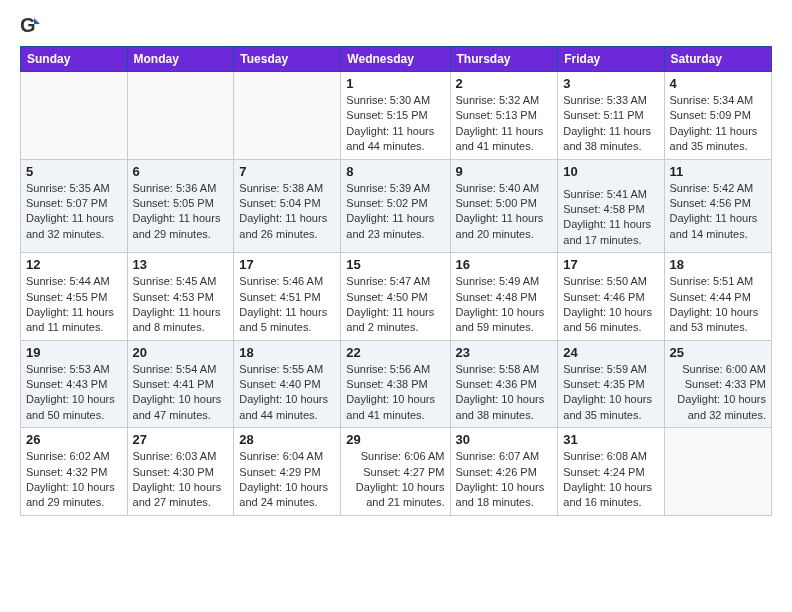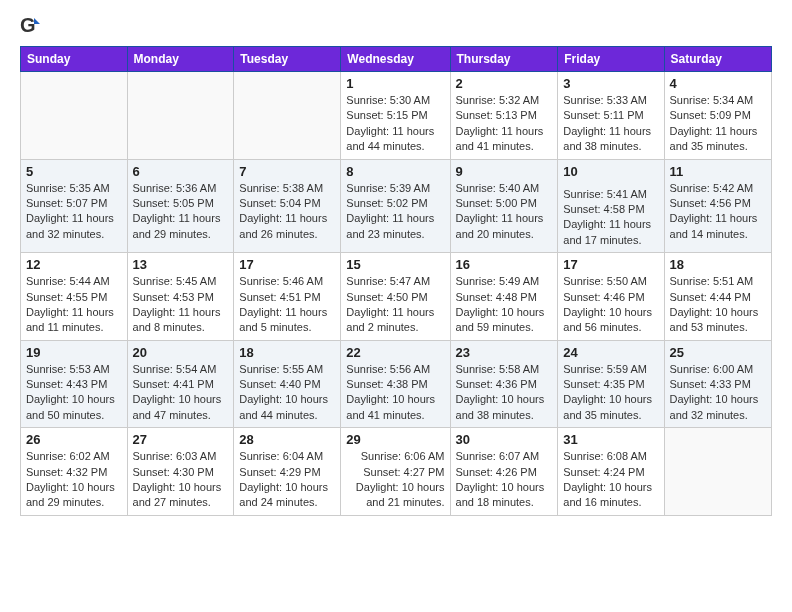--- a/index.html
+++ b/index.html
@@ -295,21 +295,21 @@
           </td>
           <td>
             <span class="day-num">24</span>
             <div class="day-info" style="white-space: pre-line;">Sunrise: 5:59 AM
 Sunset: 4:35 PM
 Daylight: 10 hours
 and 35 minutes.</div>
           </td>
           <td>
             <span class="day-num">25</span>
-            <div class="day-info" style="white-space: pre-line;">Sunrise: 6:00 AM
+            <div class="day-info" style="white-space: pre-line; text-align: right;">Sunrise: 6:00 AM
 Sunset: 4:33 PM
 Daylight: 10 hours
 and 32 minutes.</div>
           </td>
         </tr>
         <tr>
           <td>
             <span class="day-num">26</span>
             <div class="day-info" style="white-space: pre-line;">Sunrise: 6:02 AM
 Sunset: 4:32 PM

